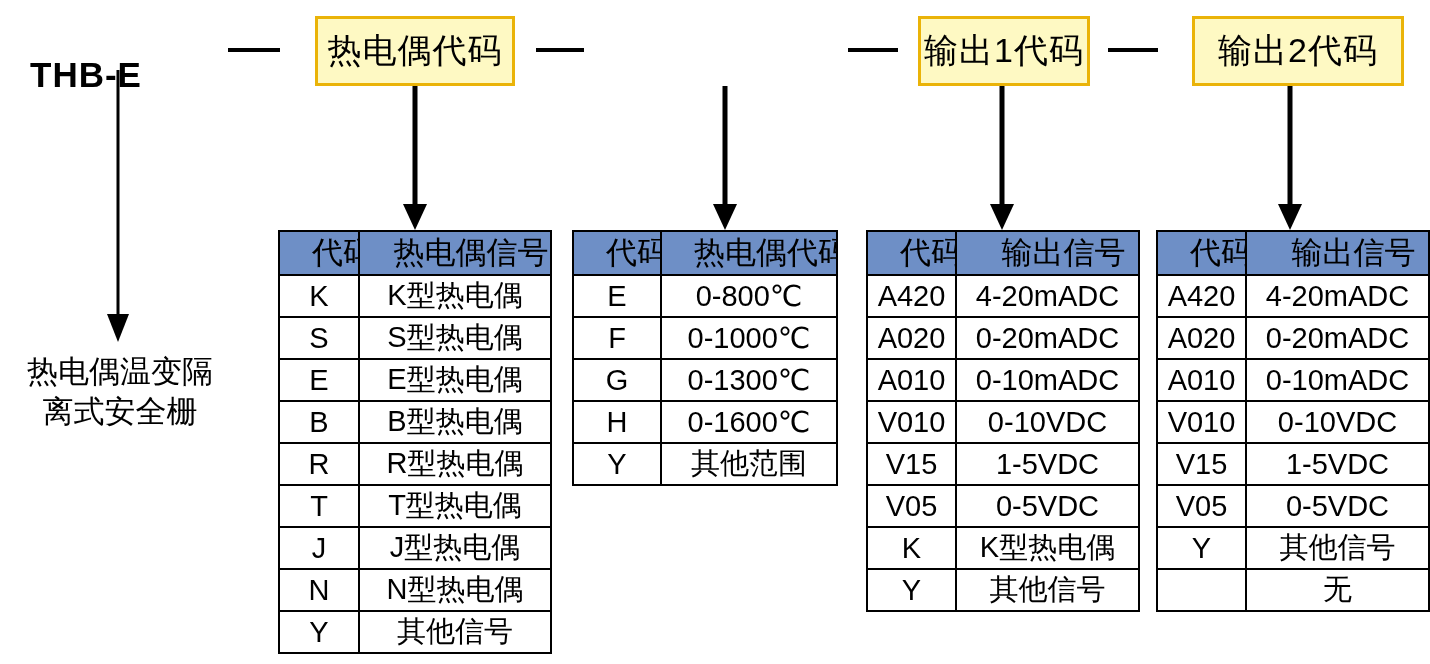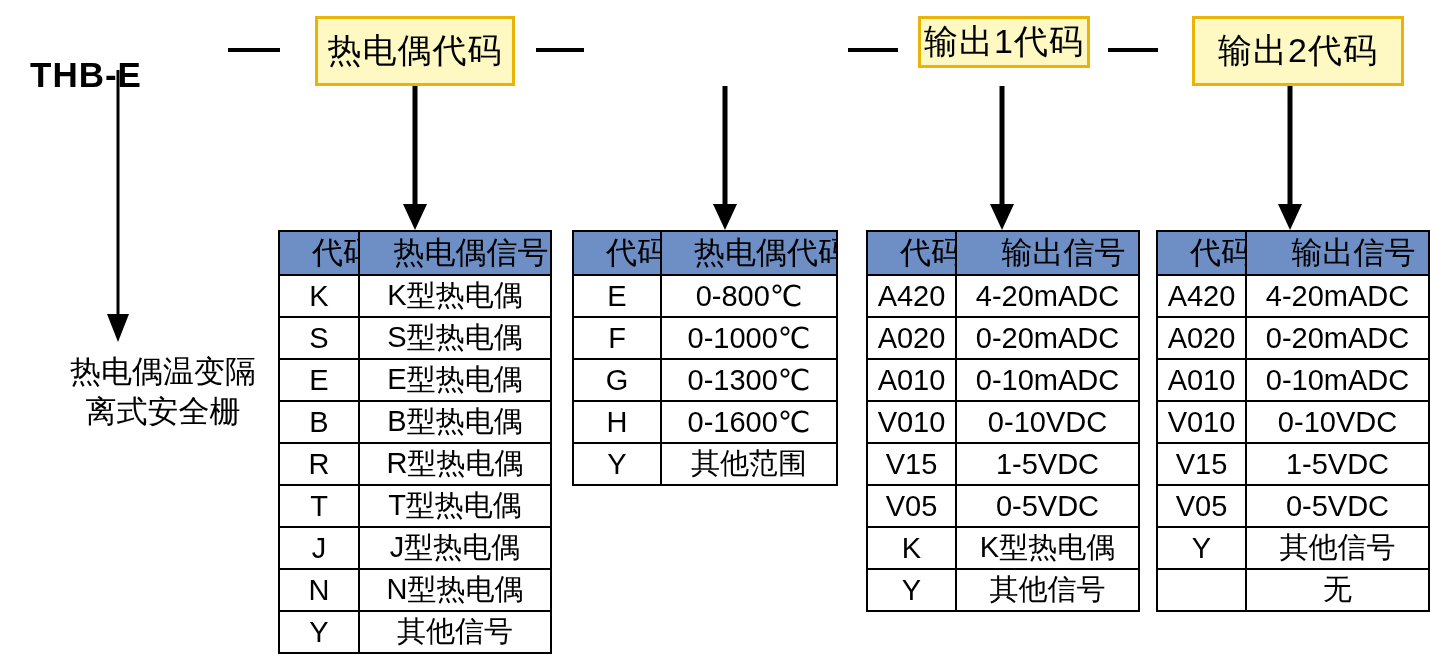--- a/index.html
+++ b/index.html
@@ -65,21 +65,20 @@
     border-top-width:28px;
   }
 
   
   .leaf-label{
     position:absolute;
     text-align:center;
     font-size:31px;
     line-height:1.28;
     white-space:pre-line;
-    padding-left:43px;
   }
 
   
   .tbl{
     position:absolute;
     border-collapse:collapse;
     table-layout:fixed;
     background:#fff;
   }
   .tbl td,.tbl th{
@@ -115,21 +114,21 @@
 
   <div class="code-box" style="left:315px;top:16px;width:200px;height:70px;">
     <span>热电偶代码</span>
   </div>
 
   <div class="sep-dash" style="left:536px;top:48px;width:48px;"></div>
 
 
   <div class="sep-dash" style="left:848px;top:48px;width:50px;"></div>
 
-  <div class="code-box" style="left:918px;top:16px;width:172px;height:52px;">
+  <div class="code-box" style="left:918px;top:16px;width:172px;height:70px;">
     <span>输出1代码</span>
   </div>
 
   <div class="sep-dash" style="left:1108px;top:48px;width:50px;"></div>
 
   <div class="code-box" style="left:1192px;top:16px;width:212px;height:70px;">
     <span>输出2代码</span>
   </div>
 
   <div class="arrow thin" style="left:105px;top:70px;width:26px;height:272px;">

